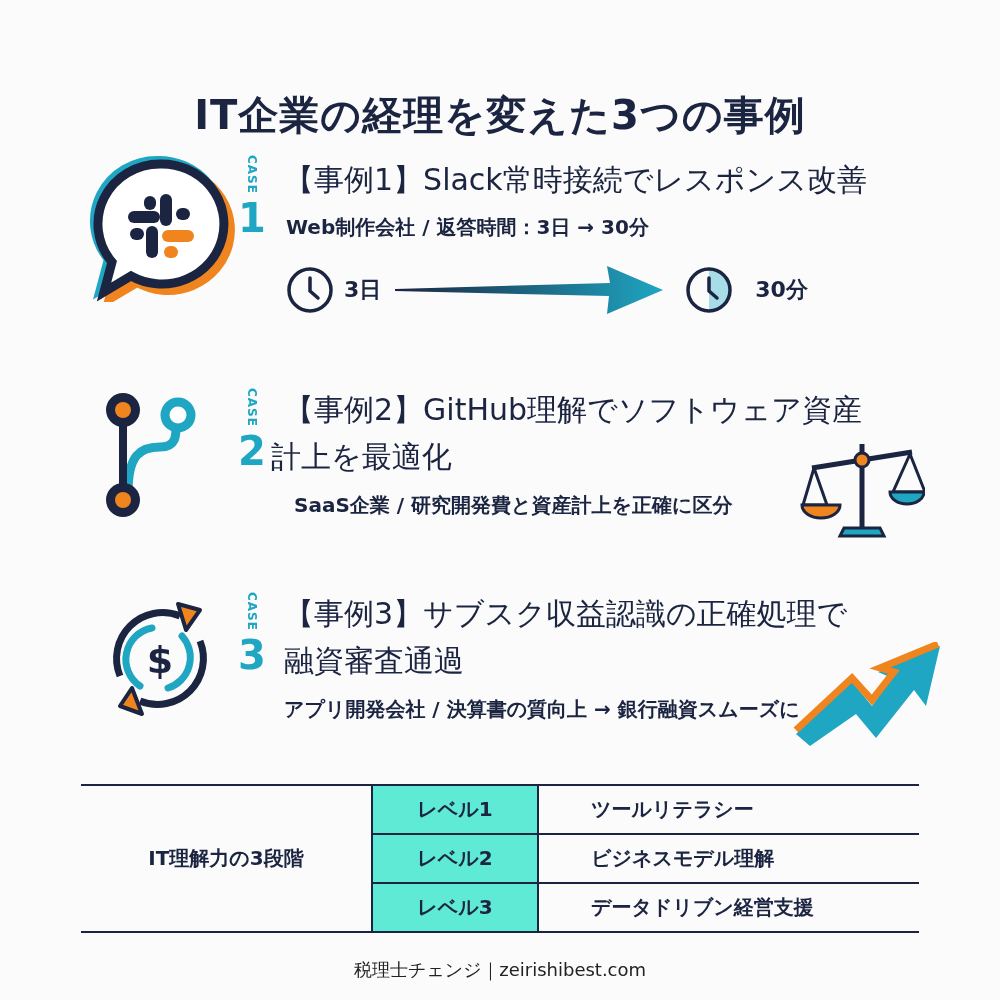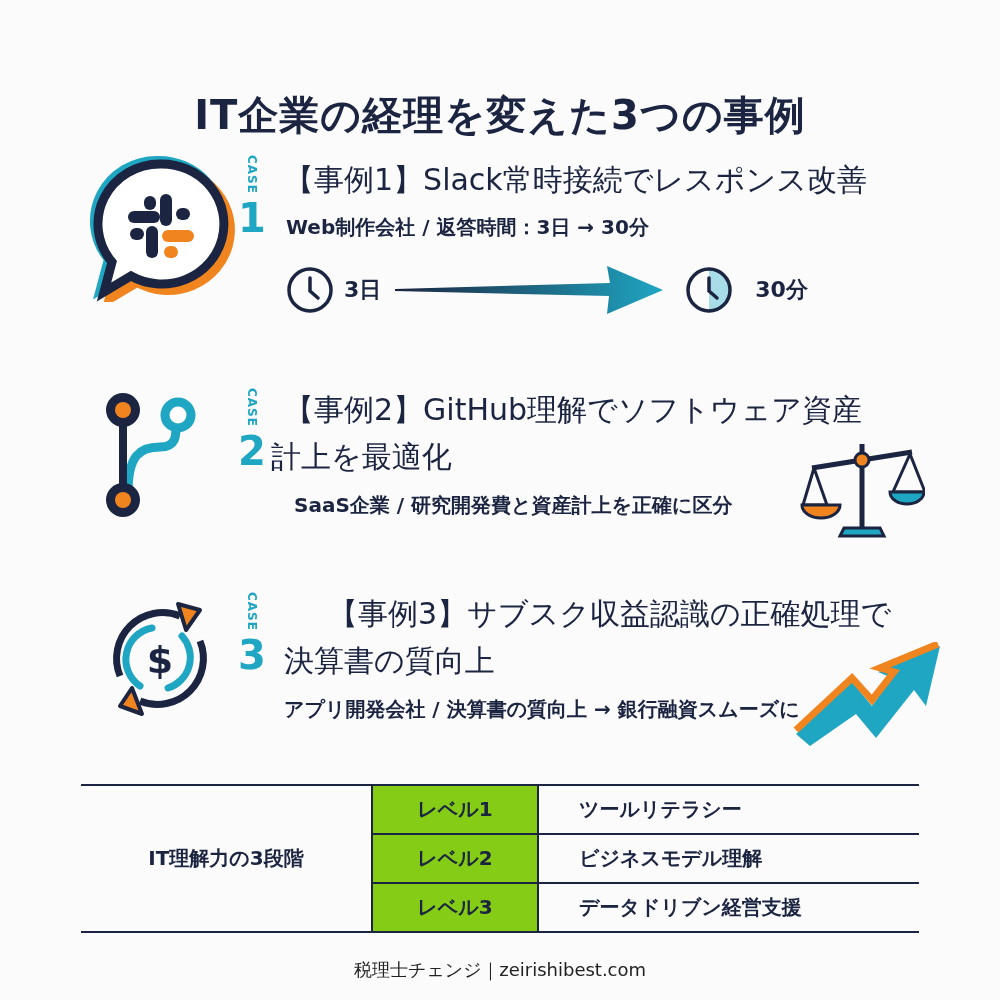--- a/index.html
+++ b/index.html
@@ -11,22 +11,22 @@
   .case-word{font-size:12px;font-weight:bold;writing-mode:vertical-rl;transform:rotate(180deg);display:inline-block;letter-spacing:1px;}
   .case-word.upright{writing-mode:vertical-rl;transform:none;}
   .case-num{font-size:40px;font-weight:bold;line-height:40px;display:block;}
   .h{position:absolute;font-size:30px;font-weight:normal;line-height:40px;color:#1b2440;}
   .sub{position:absolute;font-size:20px;font-weight:bold;color:#1b2440;}
   .time-row{position:absolute;display:flex;align-items:center;}
   .time-label{font-size:22px;font-weight:bold;}
   table.levels{position:absolute;left:81px;top:784px;width:838px;border-collapse:collapse;}
   table.levels td{height:45px;font-size:20px;font-weight:bold;border-top:2px solid #1b2440;border-bottom:2px solid #1b2440;}
   td.head{width:288px;text-align:center;}
-  td.lvl{width:162px;text-align:center;background:#84cc16;border-left:2px solid #1b2440;border-right:2px solid #1b2440;}
-  td.desc{padding-left:40px;}
+  td.lvl{width:162px;text-align:center;background:#5eead4;border-left:2px solid #1b2440;border-right:2px solid #1b2440;}
+  td.desc{padding-left:52px;}
   .footer{position:absolute;left:0;top:958px;width:1000px;text-align:center;font-size:18px;color:#222;}
 </style>
 </head>
 <body>
 
 <div class="title">IT企業の経理を変えた3つの事例</div>
 
 <div class="icon" style="left:86px;top:152px;width:150px;height:150px;">
   <svg width="150" height="150" viewBox="0 0 150 150">
     <path d="M75 12 a62 60 0 1 1 -30 112 L18 140 L26 110 A62 60 0 0 1 75 12 Z" fill="none" stroke="#f0841e" stroke-width="10" transform="translate(6,6)"></path>
@@ -119,22 +119,22 @@
     <polygon points="42,118 20,110 32,92" fill="#f0841e" stroke="#1b2440" stroke-width="4" stroke-linejoin="round"></polygon>
     <path d="M40 90 A32 32 0 0 1 52 32" fill="none" stroke="#1fa6c2" stroke-width="7" stroke-linecap="round"></path>
     <path d="M82 40 A32 32 0 0 1 68 92" fill="none" stroke="#1fa6c2" stroke-width="7" stroke-linecap="round"></path>
     <text x="60" y="77" text-anchor="middle" font-size="38" font-weight="bold" fill="#1b2440" font-family="DejaVu Sans, sans-serif">$</text>
   </svg>
 </div>
 <div class="case-label" style="left:237px;top:592px;">
   <span class="case-word upright">CASE</span>
   <span class="case-num">3</span>
 </div>
-<div class="h" style="left:284px;top:594px;margin-left:44px;">【事例3】サブスク収益認識の正確処理で</div>
-<div class="h" style="left:284px;top:641px;">決算書の質向上</div>
+<div class="h" style="left:284px;top:594px;">【事例3】サブスク収益認識の正確処理で</div>
+<div class="h" style="left:284px;top:641px;">融資審査通過</div>
 <div class="icon" style="left:790px;top:642px;width:160px;height:105px;">
   <svg width="160" height="105" viewBox="0 0 160 105">
     <polygon points="6,92 62,40 82,64 102,36 88,30 150,4 136,64 124,48 86,96 66,72 20,104" fill="#1fa6c2"></polygon>
     <polyline points="6,88 62,36 82,58 104,30 90,26 148,2" fill="none" stroke="#f0841e" stroke-width="7" stroke-linejoin="miter"></polyline>
   </svg>
 </div>
 <div class="sub" style="left:284px;top:696px;">アプリ開発会社 / 決算書の質向上 → 銀行融資スムーズに</div>
 
 <table class="levels">
   <tbody>

